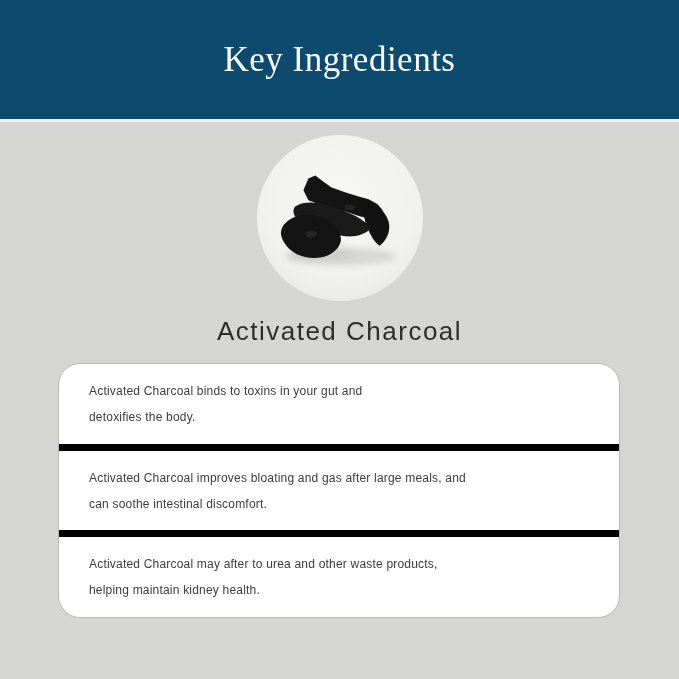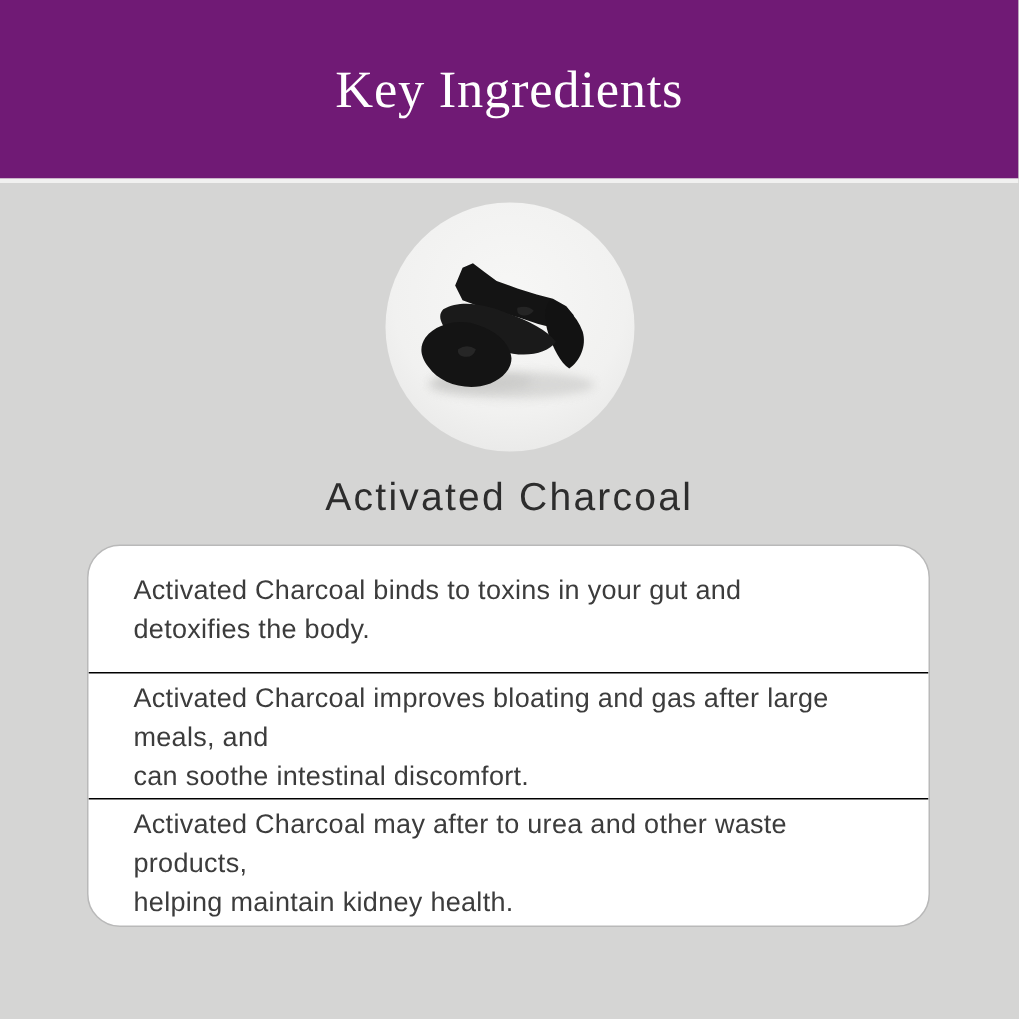--- a/index.html
+++ b/index.html
@@ -8,21 +8,21 @@
     background: #d5d5d4;
     font-family: "Liberation Sans", sans-serif;
     position: relative;
     overflow: hidden;
   }
   .page { position: absolute; inset: 0; }
 
   
   .header {
     position: absolute; top: 0; left: 0; width: 679px; height: 119px;
-    background: #701a75;
+    background: #0c4a6e;
     display: flex; align-items: center; justify-content: center;
   }
   .header-title {
     font-family: "Liberation Serif", "DejaVu Serif", serif;
     font-size: 35px; font-weight: 400;
     color: #ffffff; letter-spacing: 0.5px;
   }
   .header-strip {
     position: absolute; top: 119px; left: 0; width: 679px; height: 3px;
     background: #f1f1f0;
@@ -52,23 +52,23 @@
     border-radius: 22px;
     box-sizing: border-box;
     display: flex; flex-direction: column;
     overflow: hidden;
   }
   .card-row {
     flex: 1 1 0;
     display: flex; align-items: center;
     padding: 0 14px 0 30px;
   }
-  .card-row + .card-row { border-top: 1px solid #000000; }
+  .card-row + .card-row { border-top: 7px solid #000000; }
   .benefit-text {
-    font-size: 18px; line-height: 26px;
+    font-size: 12px; line-height: 26px;
     color: #3c3c3c;
     white-space: pre-line;
     letter-spacing: 0.2px;
   }
 </style>
 </head>
 <body>
 
 <div class="page">
 

